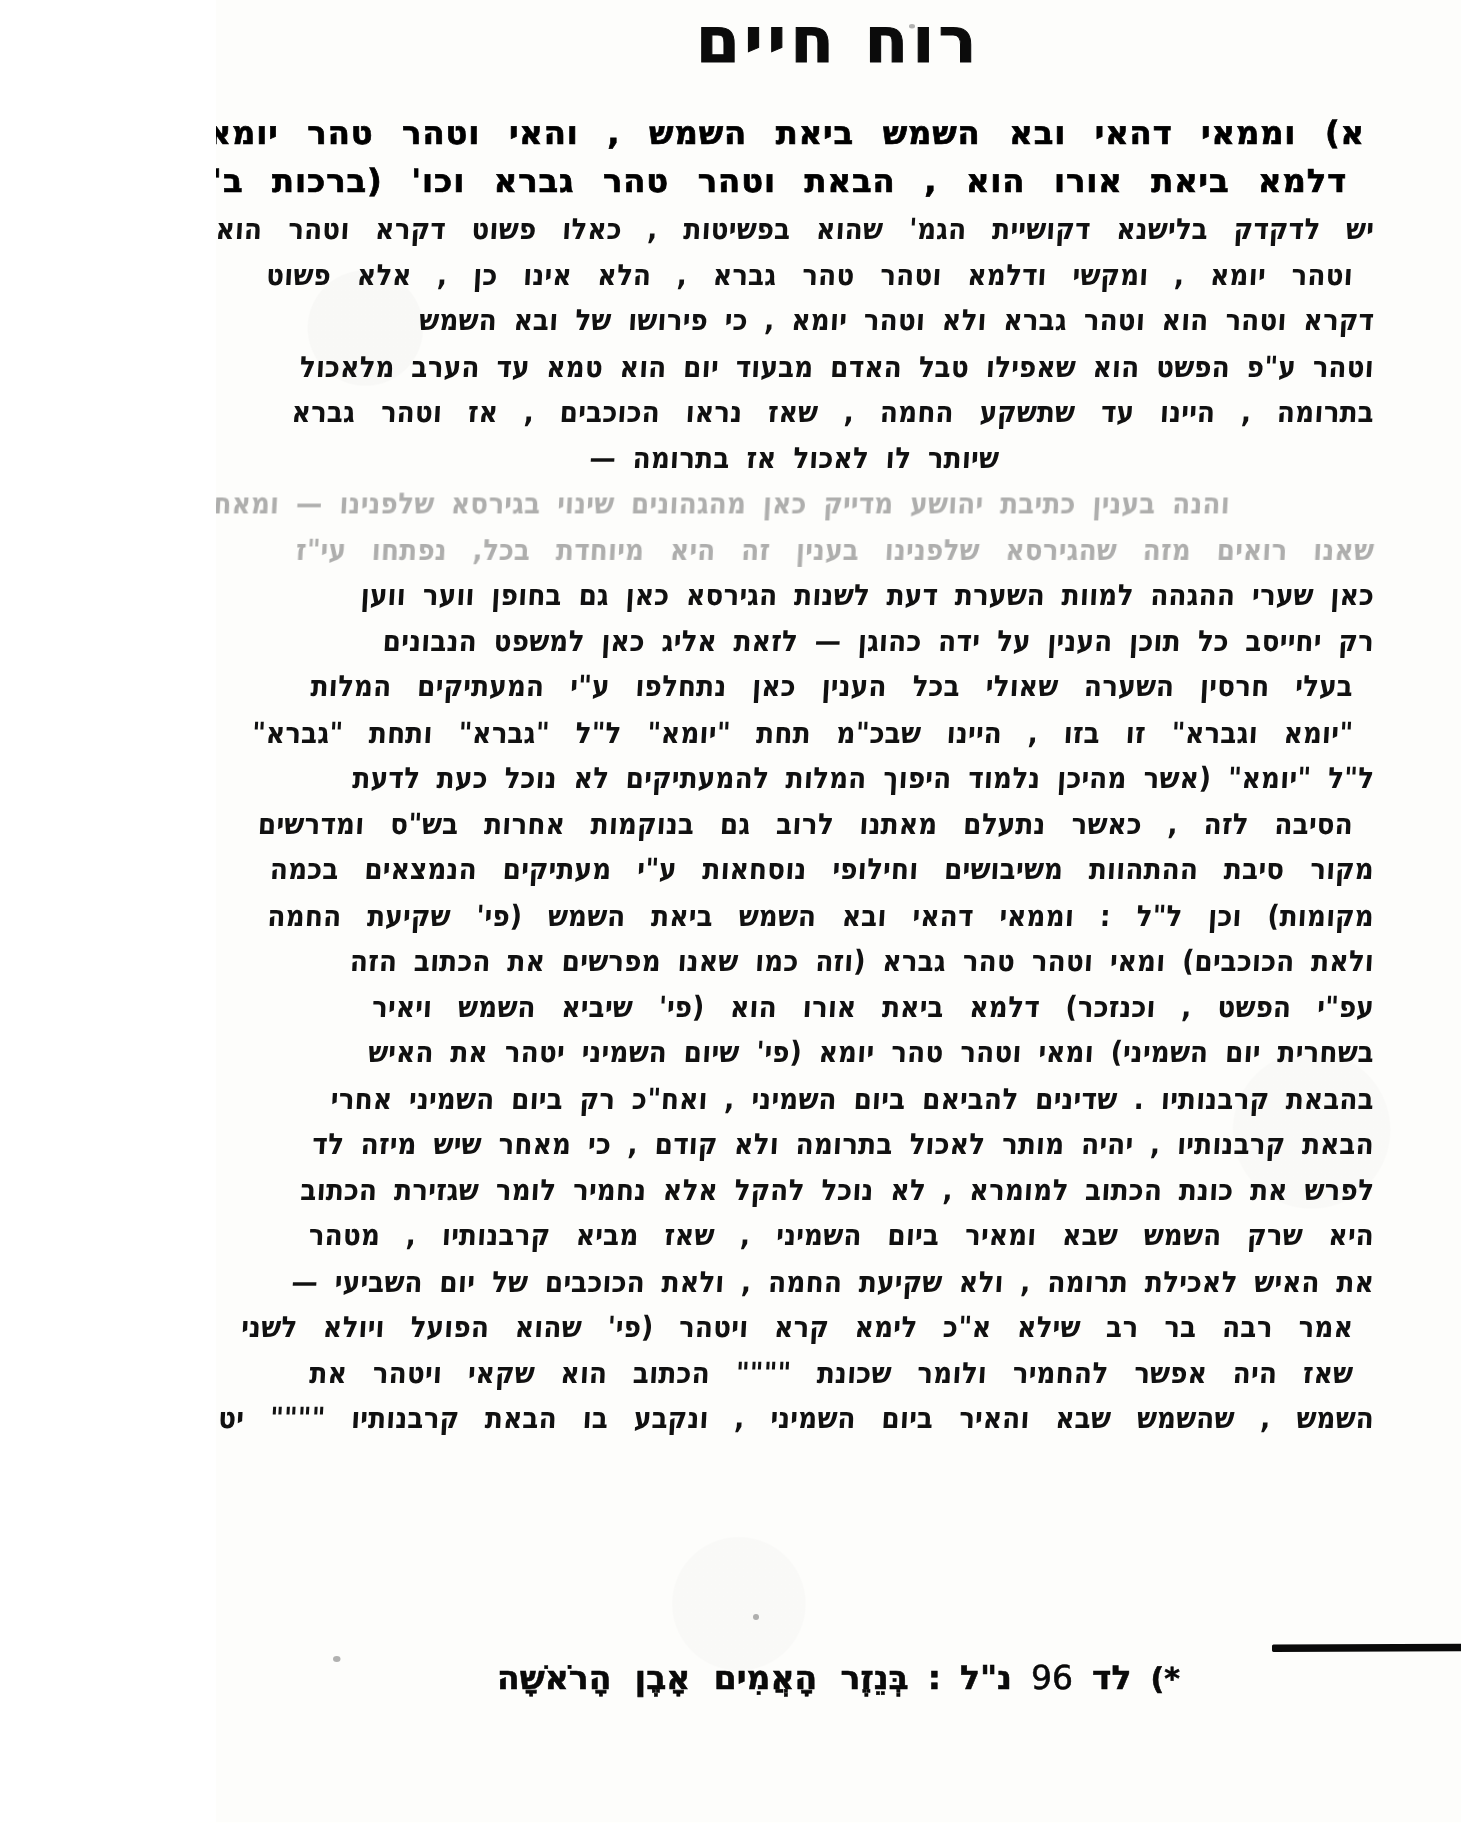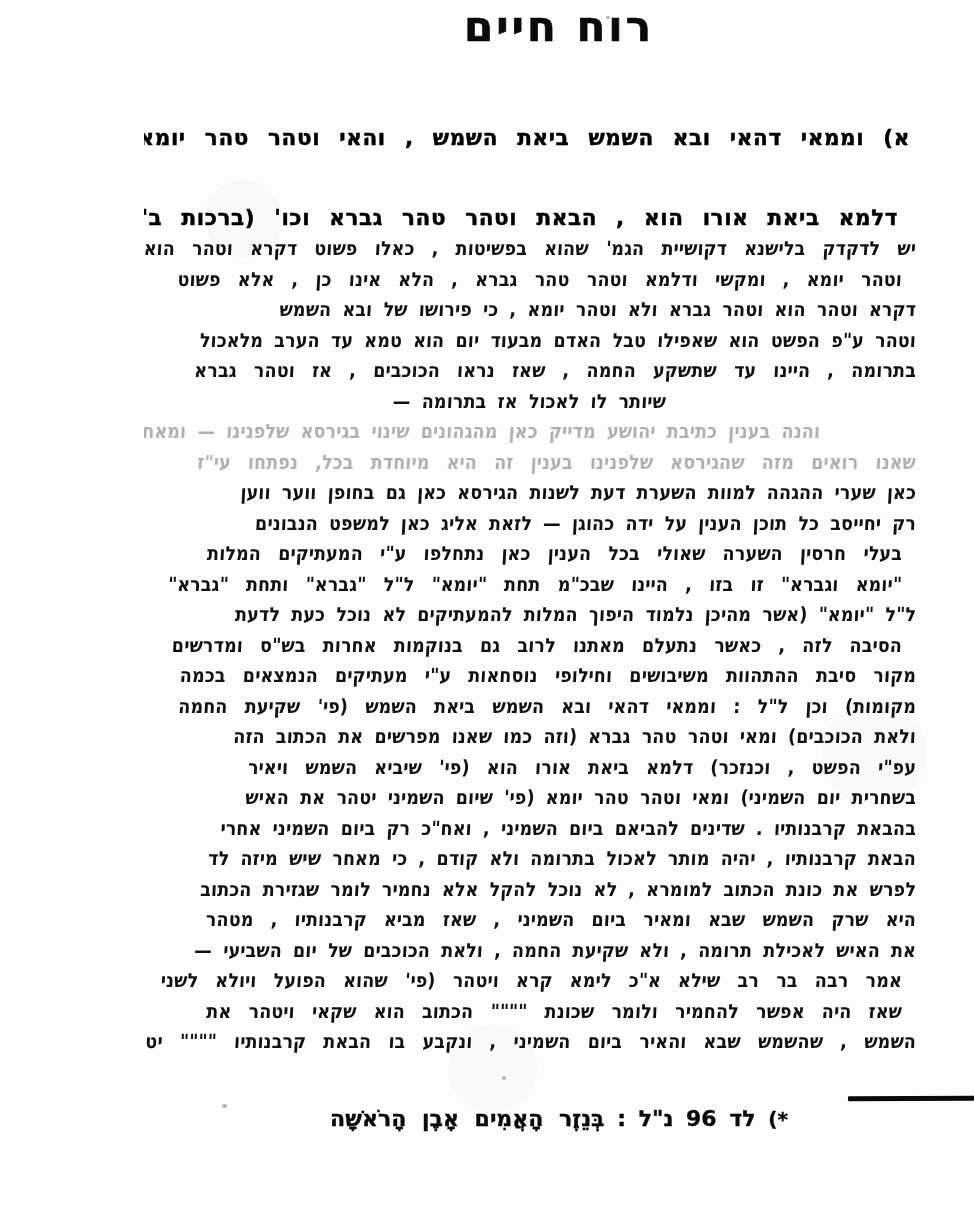--- a/index.html
+++ b/index.html
@@ -60,21 +60,20 @@
   }
 
   
   .sq {
     font-weight: bold;
     font-size: 21.5px;
     line-height: 32px;
     letter-spacing: 0.6px;
     -webkit-text-stroke: 0.45px #000;
     color: #000;
-    margin-top: 48px;
   }
   .sq.l1 { padding-right: 6px; }
   .sq.l2 { padding-right: 18px; }
 
   
   .rashi {
     font-size: 19.5px;
     line-height: 30.5px;
     font-weight: bold;
     color: #111;
@@ -116,21 +115,21 @@
     font-size: 22px;
     line-height: 30px;
     color: #0a0a0a;
     -webkit-text-stroke: 0.35px #000;
     white-space: nowrap;
     word-spacing: 5px;
   }
   .footnote .marker { font-size: 20px; }
   .footnote .num {
     font-family: "DejaVu Sans", sans-serif;
-    font-weight: bold;
+    font-weight: normal;
     direction: ltr;
     display: inline-block;
   }
   .footnote .vocalized { word-spacing: 8px; }
 
   
   .speck {
     position: absolute;
     background: #555;
     border-radius: 50%;

